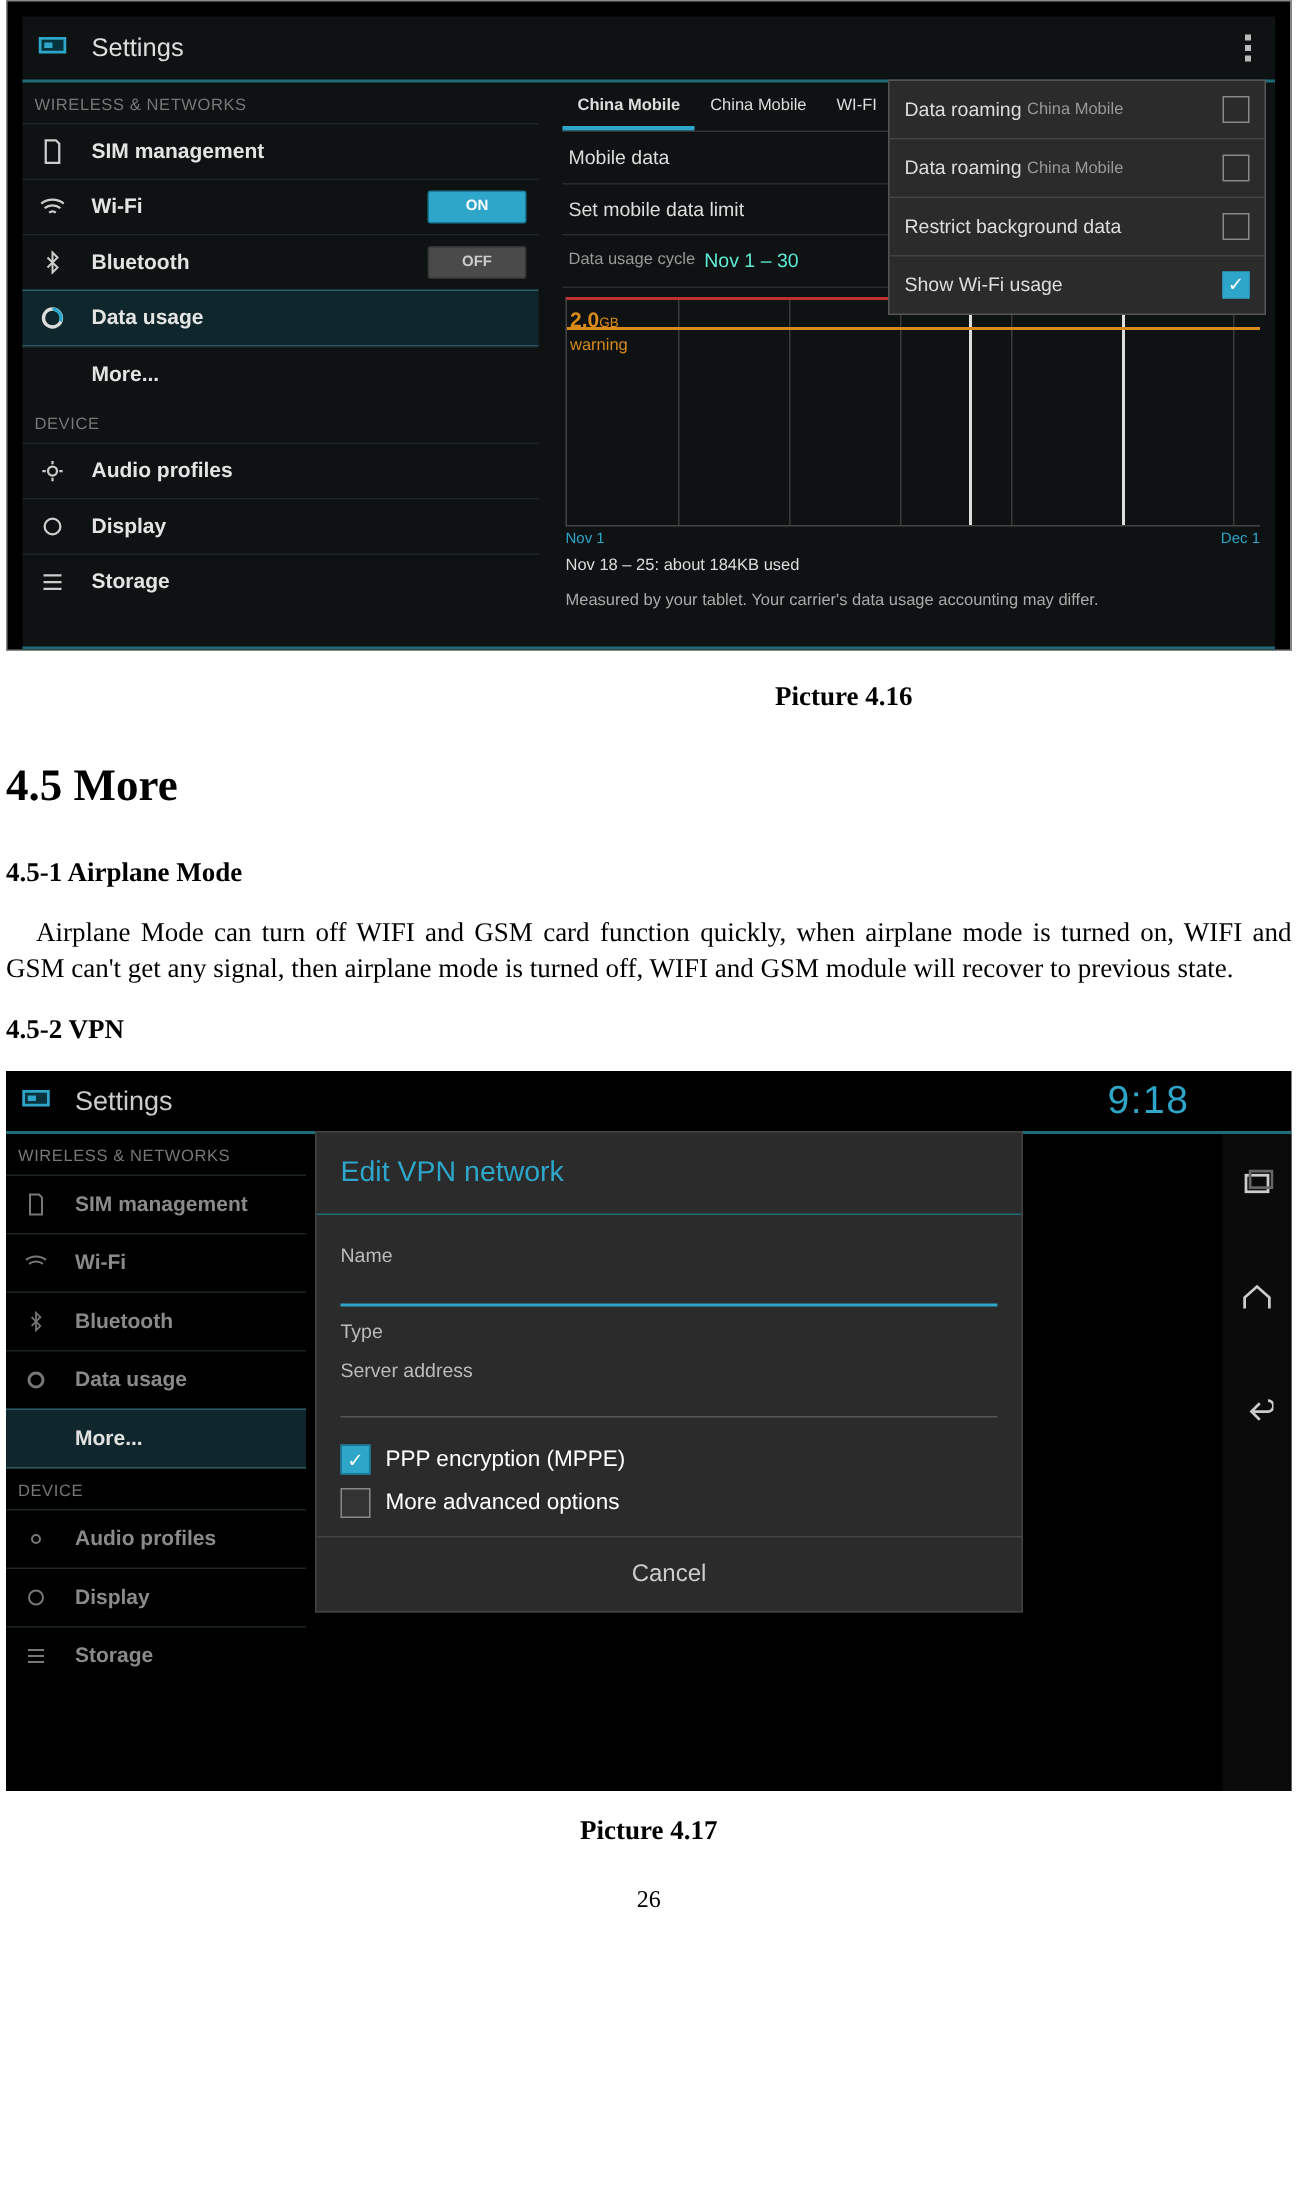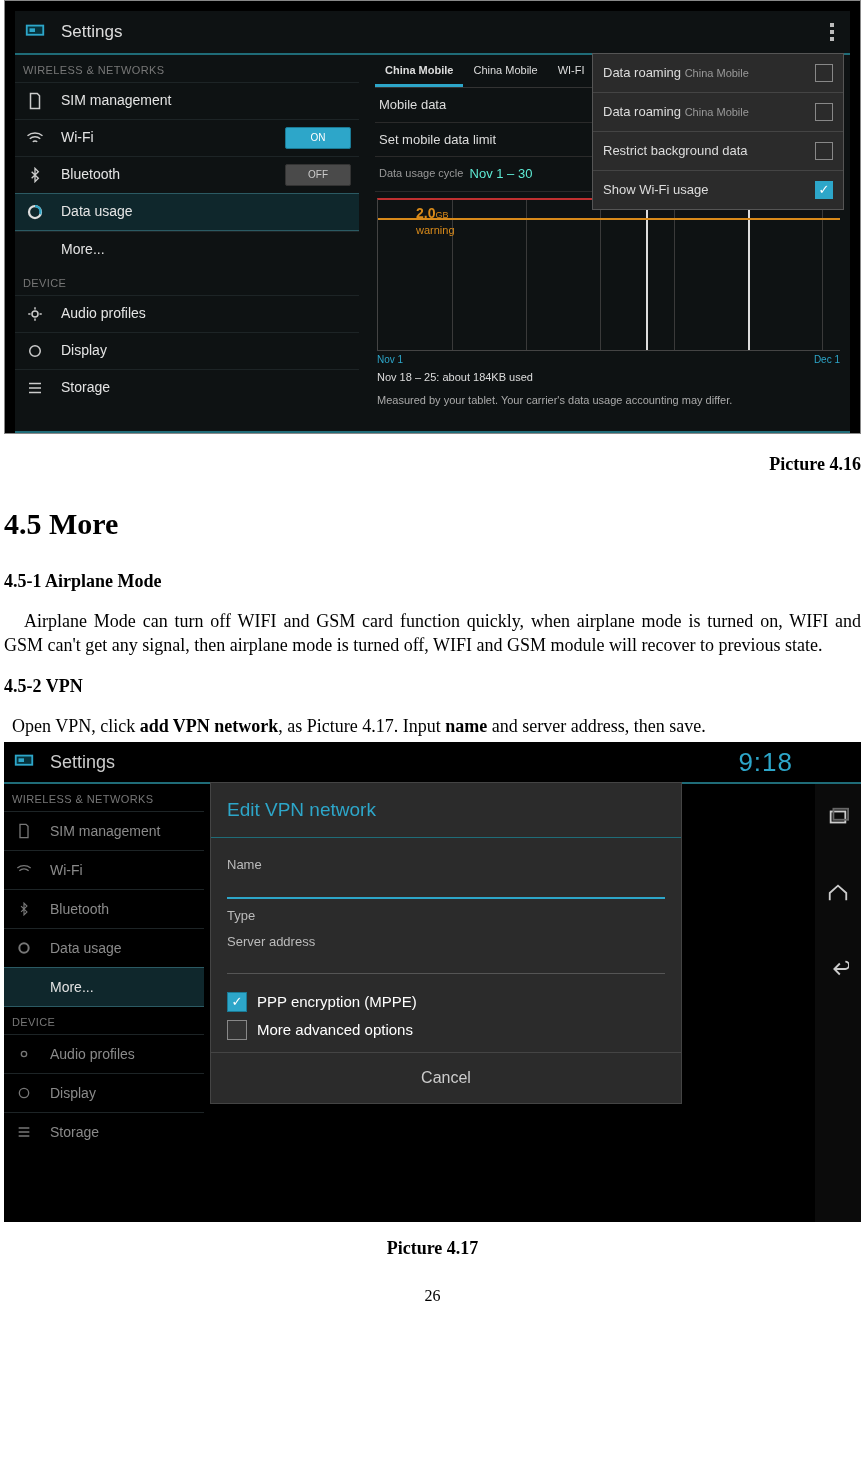--- a/index.html
+++ b/index.html
@@ -5,55 +5,55 @@
   body {
     font-family: "Times New Roman", serif;
     margin: 0;
     padding: 0 4px;
     background: #fff;
     color: #000;
     font-size: 18px;
     line-height: 1.35;
   }
   .page { width: 857px; margin: 0 auto; }
-  .caption { font-weight: bold; text-align: right; margin: 18px 0 28px 0; padding-left: 260px; font-size: 18px; }
+  .caption { font-weight: bold; text-align: center; margin: 18px 0 28px 0; padding-left: 260px; font-size: 18px; }
   .caption2 { font-weight: bold; text-align: center; margin: 14px 0 18px 0; font-size: 18px; }
   h2 { font-family: "Times New Roman", serif; font-size: 30px; font-weight: bold; margin: 10px 0 24px 0; }
   .sub { font-weight: bold; margin: 16px 0; }
   .para { text-align: justify; margin: 2px 0; }
   .indent { text-indent: 20px; }
   .pagenum { text-align: center; font-size: 16px; margin-top: 24px; }
   
   .shot1 { border: 1px solid #888; background: #000; height: 432px; position: relative; overflow: hidden; font-family: Arial, Helvetica, sans-serif; }
   .s1-inner { position: absolute; inset: 10px 10px 0 10px; background: #0e1213; border-bottom: 2px solid #1f6c78; }
   .s1-row { display: flex; align-items: center; height: 36px; padding: 0 8px; color: #e4e4e4; font-size: 14px; }
   .s1-title { height: 42px; color: #ddd; font-size: 17px; border-bottom: 2px solid #1f6c78; }
   .s1-ico { width: 24px; height: 24px; display: inline-flex; align-items: center; justify-content: center; margin-right: 14px; }
   .s1-left { width: 344px; float: left; }
   .s1-right { position: absolute; left: 360px; right: 8px; top: 46px; bottom: 10px; }
   .s1-cat { color: #777; font-size: 11px; letter-spacing: 0.4px; padding: 8px 8px 4px 8px; }
-  .s1-item { border-top: 1px solid #1d2426; cursor: default; }
+  .s1-item { border-top: 1px solid #1d2426; cursor: default; font-weight: bold; }
   .s1-sel { background: #0f272c; border-top: 1px solid #2b5a63; border-bottom: 1px solid #2b5a63; }
   .toggle { width: 64px; height: 20px; border-radius: 2px; display: inline-flex; align-items: center; justify-content: center; font-size: 10px; color: #fff; margin-left: auto; text-align: right; }
   .on { background: #2da6c9; border: 1px solid #1a7a95; }
   .off { background: #4a4a4a; border: 1px solid #333; color: #ccc; }
   .vert-dots { position: absolute; top: 6px; right: 6px; width: 24px; height: 30px; display: flex; flex-direction: column; align-items: center; justify-content: center; gap: 3px; }
   .vert-dots span { width: 4px; height: 4px; background: #bbb; }
   .popup { position: absolute; top: 42px; right: 6px; width: 250px; background: #2b2b2b; border: 1px solid #555; z-index: 5; }
   .popup .prow { display: flex; align-items: center; padding: 10px 10px; font-size: 13px; color: #ddd; border-top: 1px solid #444; }
   .popup .prow:first-child { border-top: none; }
   .chk { width: 16px; height: 16px; border: 1px solid #888; margin-left: auto; display: inline-flex; align-items: center; justify-content: center; }
   .tabs { display: flex; gap: 0; border-bottom: 1px solid #333; height: 30px; }
   .tab { padding: 6px 10px 4px 10px; font-size: 11px; color: #ddd; border-bottom: 3px solid transparent; }
   .tab-sel { border-bottom: 3px solid #2da6c9; font-weight: bold; }
   .r-row { display: flex; align-items: center; color: #ddd; font-size: 13px; padding: 8px 4px; border-bottom: 1px solid #2a2a2a; }
   .chart { position: relative; height: 150px; margin: 6px 2px 2px 2px; border-top: 2px solid #c03030; border-left: 1px solid #444; border-bottom: 1px solid #444; }
   .chart .vline { position: absolute; top: 0; bottom: 0; width: 1px; background: #3a3a3a; }
   .chart .warn { position: absolute; top: 18px; left: 0; right: 0; border-top: 2px solid #d88a1a; }
-  .warn-lbl { position: absolute; top: 4px; left: 2px; font-size: 11px; color: #d88a1a; margin-left: 36px; }
+  .warn-lbl { position: absolute; top: 4px; left: 2px; font-size: 11px; color: #d88a1a; }
   .axis-lbl { display: flex; justify-content: space-between; font-size: 10px; color: #2da6c9; padding: 0 2px; }
   .small-note { font-size: 11px; color: #aaa; padding: 4px 2px; }
   
   .shot2 { background: #000; height: 480px; position: relative; overflow: hidden; font-family: Arial, Helvetica, sans-serif; margin-top: 4px; }
   .s2-top { display: flex; align-items: center; height: 40px; border-bottom: 2px solid #1f6c78; color: #ccc; padding: 0 8px; }
   .s2-clock { margin-left: auto; font-family: Arial, sans-serif; color: #2da6c9; font-size: 26px; letter-spacing: 1px; padding-right: 60px; }
   .s2-body { display: flex; height: 440px; }
   .s2-left { width: 200px; }
   .s2-left .s1-row { height: 38px; color: #8a8a8a; font-size: 14px; }
   .s2-left .sel2 { background: #0f272c; color: #e2e2e2; border-top: 1px solid #2b5a63; border-bottom: 1px solid #2b5a63; }
@@ -229,23 +229,20 @@
     </div>
   </div>
 
   <div class="caption">Picture 4.16</div>
 
   <h2>4.5 More</h2>
 
   <div class="sub">4.5-1 Airplane Mode</div>
   <div class="para indent">Airplane Mode can turn off WIFI and GSM card function quickly, when airplane mode is turned on, WIFI and GSM can't get any signal, then airplane mode is turned off, WIFI and GSM module will recover to previous state.</div>
   <div class="sub">4.5-2 VPN</div>
-  <div class="para" style="padding-left:8px">
-    <span>Open VPN, click </span><b>add VPN network</b><span>, as Picture 4.17. Input </span><b>name</b><span> and server address, then save.</span>
-  </div>
 
   <div class="shot2">
     <div class="s2-top">
       <span class="s1-ico">
         <svg width="22" height="22" viewBox="0 0 24 24">
             <rect x="2" y="4" width="20" height="12" fill="#2da6c9"></rect>
             <rect x="4" y="6" width="16" height="8" fill="#06323b"></rect>
             <rect x="6" y="8" width="6" height="4" fill="#2da6c9"></rect>
           </svg>
       </span>

